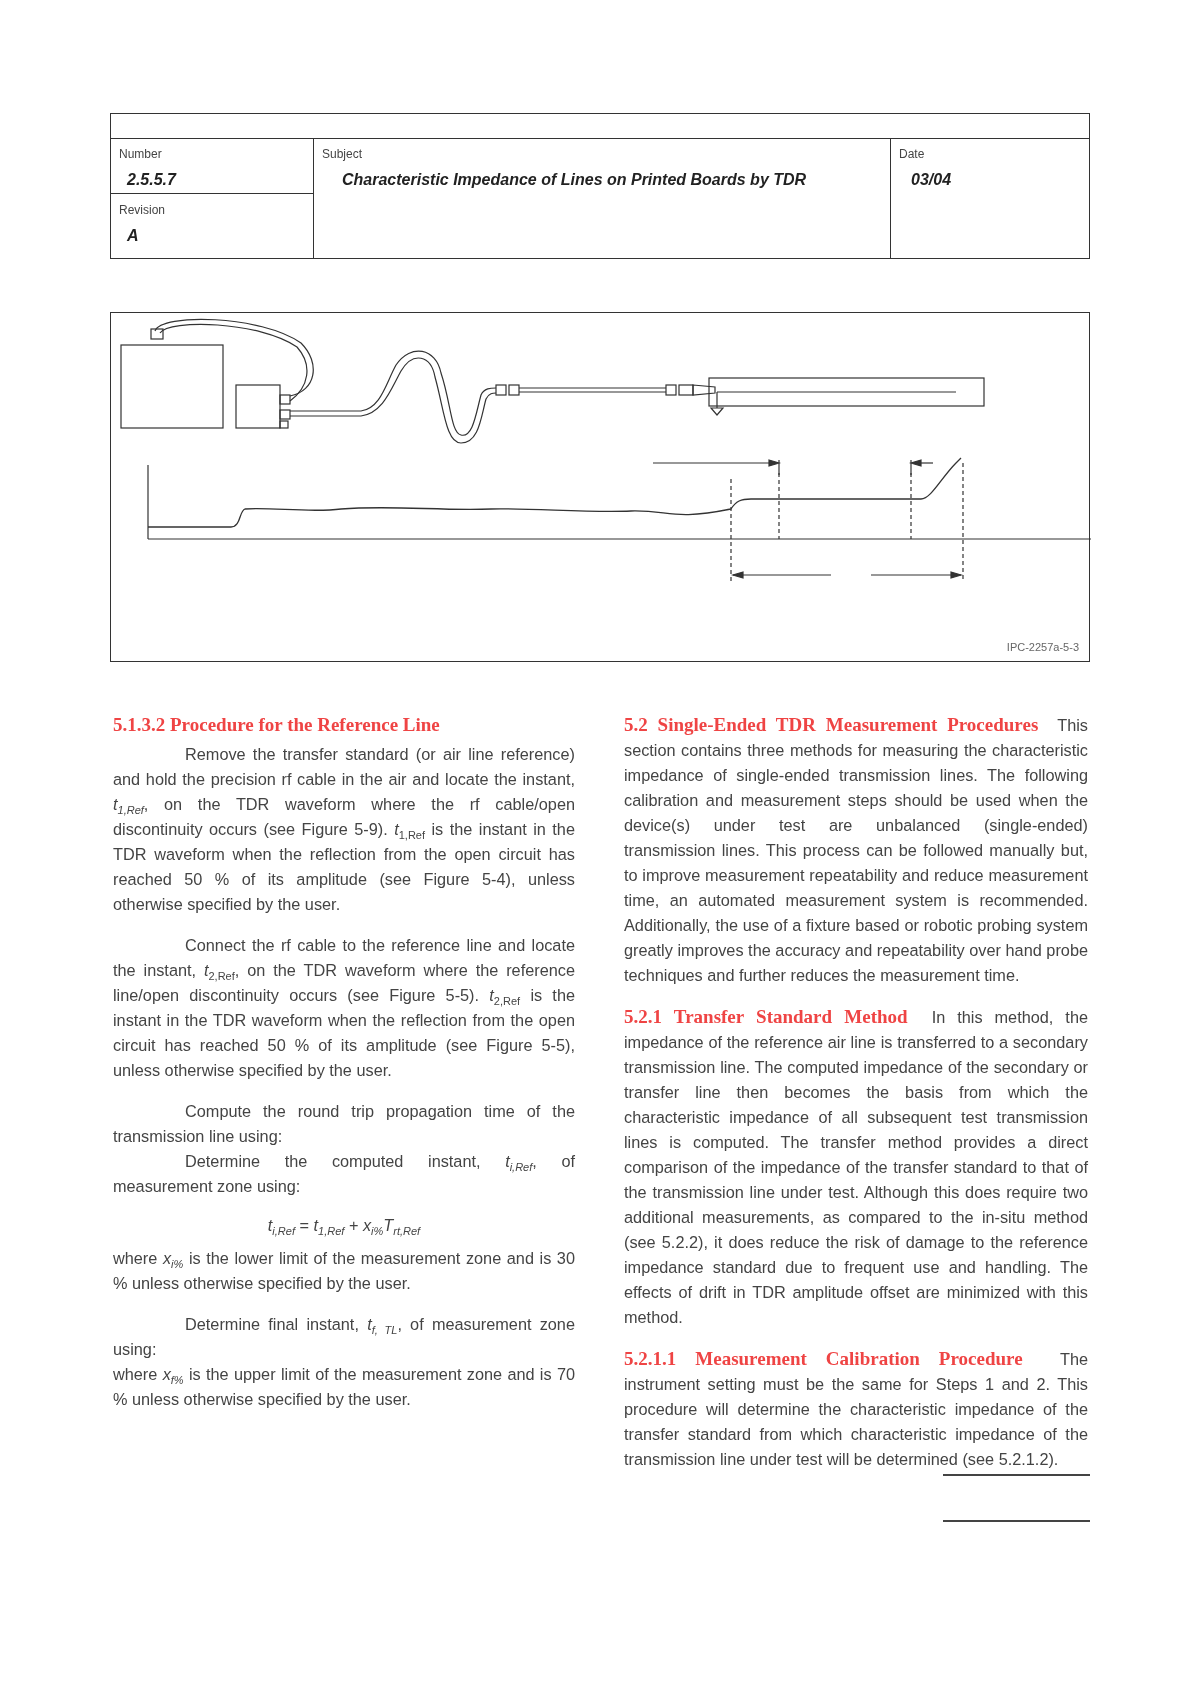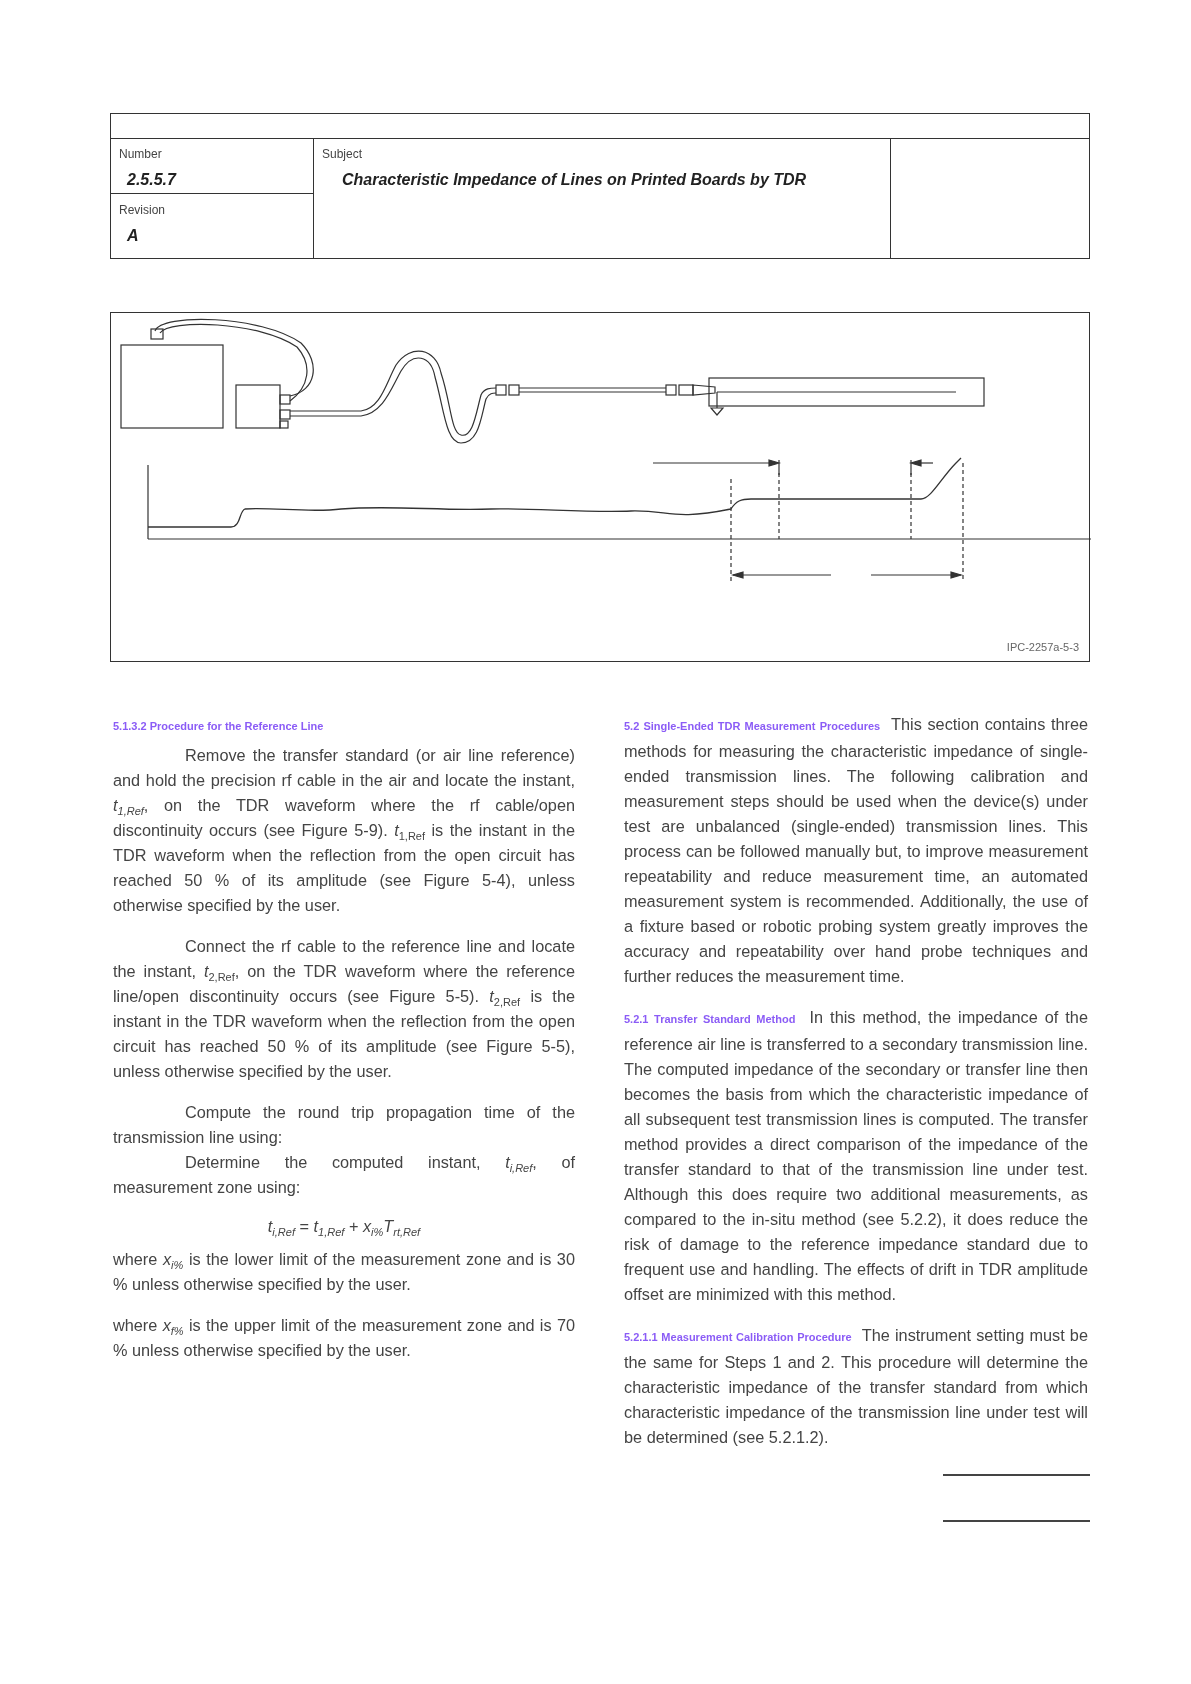--- a/index.html
+++ b/index.html
@@ -14,21 +14,21 @@
   .lbl { position:absolute; left:8px; top:9px; font-size:12px; color:#444; }
   .val { position:absolute; left:16px; top:33px; font-size:16px; font-weight:bold; color:#222;font-style:italic; }
   .c-sub .val { left:28px; }
   .c-date .val { left:20px; }
   .fig { position:absolute; left:110px; top:312px; width:980px; height:350px; border:1.5px solid #333; box-sizing:border-box; }
   .fig svg { position:absolute; left:0; top:0; }
   .fig-id { position:absolute; right:10px; bottom:8px; font-size:11px; color:#666; }
   .col { position:absolute; font-size:16.3px; line-height:25px; color:#444; text-align:justify; }
   .col-l { left:113px; top:712px; width:462px; }
   .col-r { left:624px; top:712px; width:464px; }
-  .h { font-weight:bold; color:#8b5cf6; font-family:Liberation Sans, sans-serif; font-size:11px; }
+  .h { font-weight:bold; color:#ef4444; font-family:Liberation Serif, serif; font-size:19px; }
   .para { margin:0 0 16px 0; }
   .ind { text-indent:72px; }
   .eq { text-align:center; font-style:italic; margin:14px 0 8px 0; }
   i.v { font-style:italic; }
   sub { font-size:11px; vertical-align:-4px; line-height:0; }
   .rule { position:absolute; height:1.5px; background:#444; }
 </style>
 </head>
 <body>
 
@@ -38,20 +38,24 @@
     <span class="lbl">Number</span>
     <span class="val">2.5.5.7</span>
   </div>
   <div class="cell c-rev">
     <span class="lbl">Revision</span>
     <span class="val">A</span>
   </div>
   <div class="cell c-sub">
     <span class="lbl">Subject</span>
     <span class="val">Characteristic Impedance of Lines on Printed Boards by TDR</span>
+  </div>
+  <div class="cell c-date">
+    <span class="lbl">Date</span>
+    <span class="val">03/04</span>
   </div>
 </div>
 
 <div class="fig">
   <svg width="980" height="350" viewBox="0 0 980 350" fill="none" stroke="#333" stroke-width="1.2">
 
     <rect x="10" y="32" width="102" height="83"></rect>
     <rect x="40" y="16" width="12" height="10"></rect>
 
     <rect x="125" y="72" width="44" height="43"></rect>
@@ -124,20 +128,24 @@
     <i class="v">t</i><sub><i>i,Ref</i></sub><span>, of measurement zone using:</span>
   </p>
   <div class="eq">
     <span>t</span><sub>i,Ref</sub><span style="font-style:normal"> = </span><span>t</span><sub>1,Ref</sub><span style="font-style:normal"> + </span><span>x</span><sub>i%</sub><span>T</span><sub>rt,Ref</sub>
   </div>
   <p class="para">
     <span>where</span>
     <i class="v">x</i><sub><i>i%</i></sub>
     <span>is the lower limit of the measurement zone and is 30 % unless otherwise specified by the user.</span>
   </p>
+  <p class="para ind" style="margin-bottom:0;">
+    <span>Determine final instant,</span>
+    <i class="v">t</i><sub><i>f, TL</i></sub><span>, of measurement zone using:</span>
+  </p>
   <p class="para">
     <span>where</span>
     <i class="v">x</i><sub><i>f%</i></sub>
     <span>is the upper limit of the measurement zone and is 70 % unless otherwise specified by the user.</span>
   </p>
 </div>
 
 <div class="col col-r">
   <p class="para">
     <span class="h">5.2 Single-Ended TDR Measurement Procedures</span>&nbsp;

